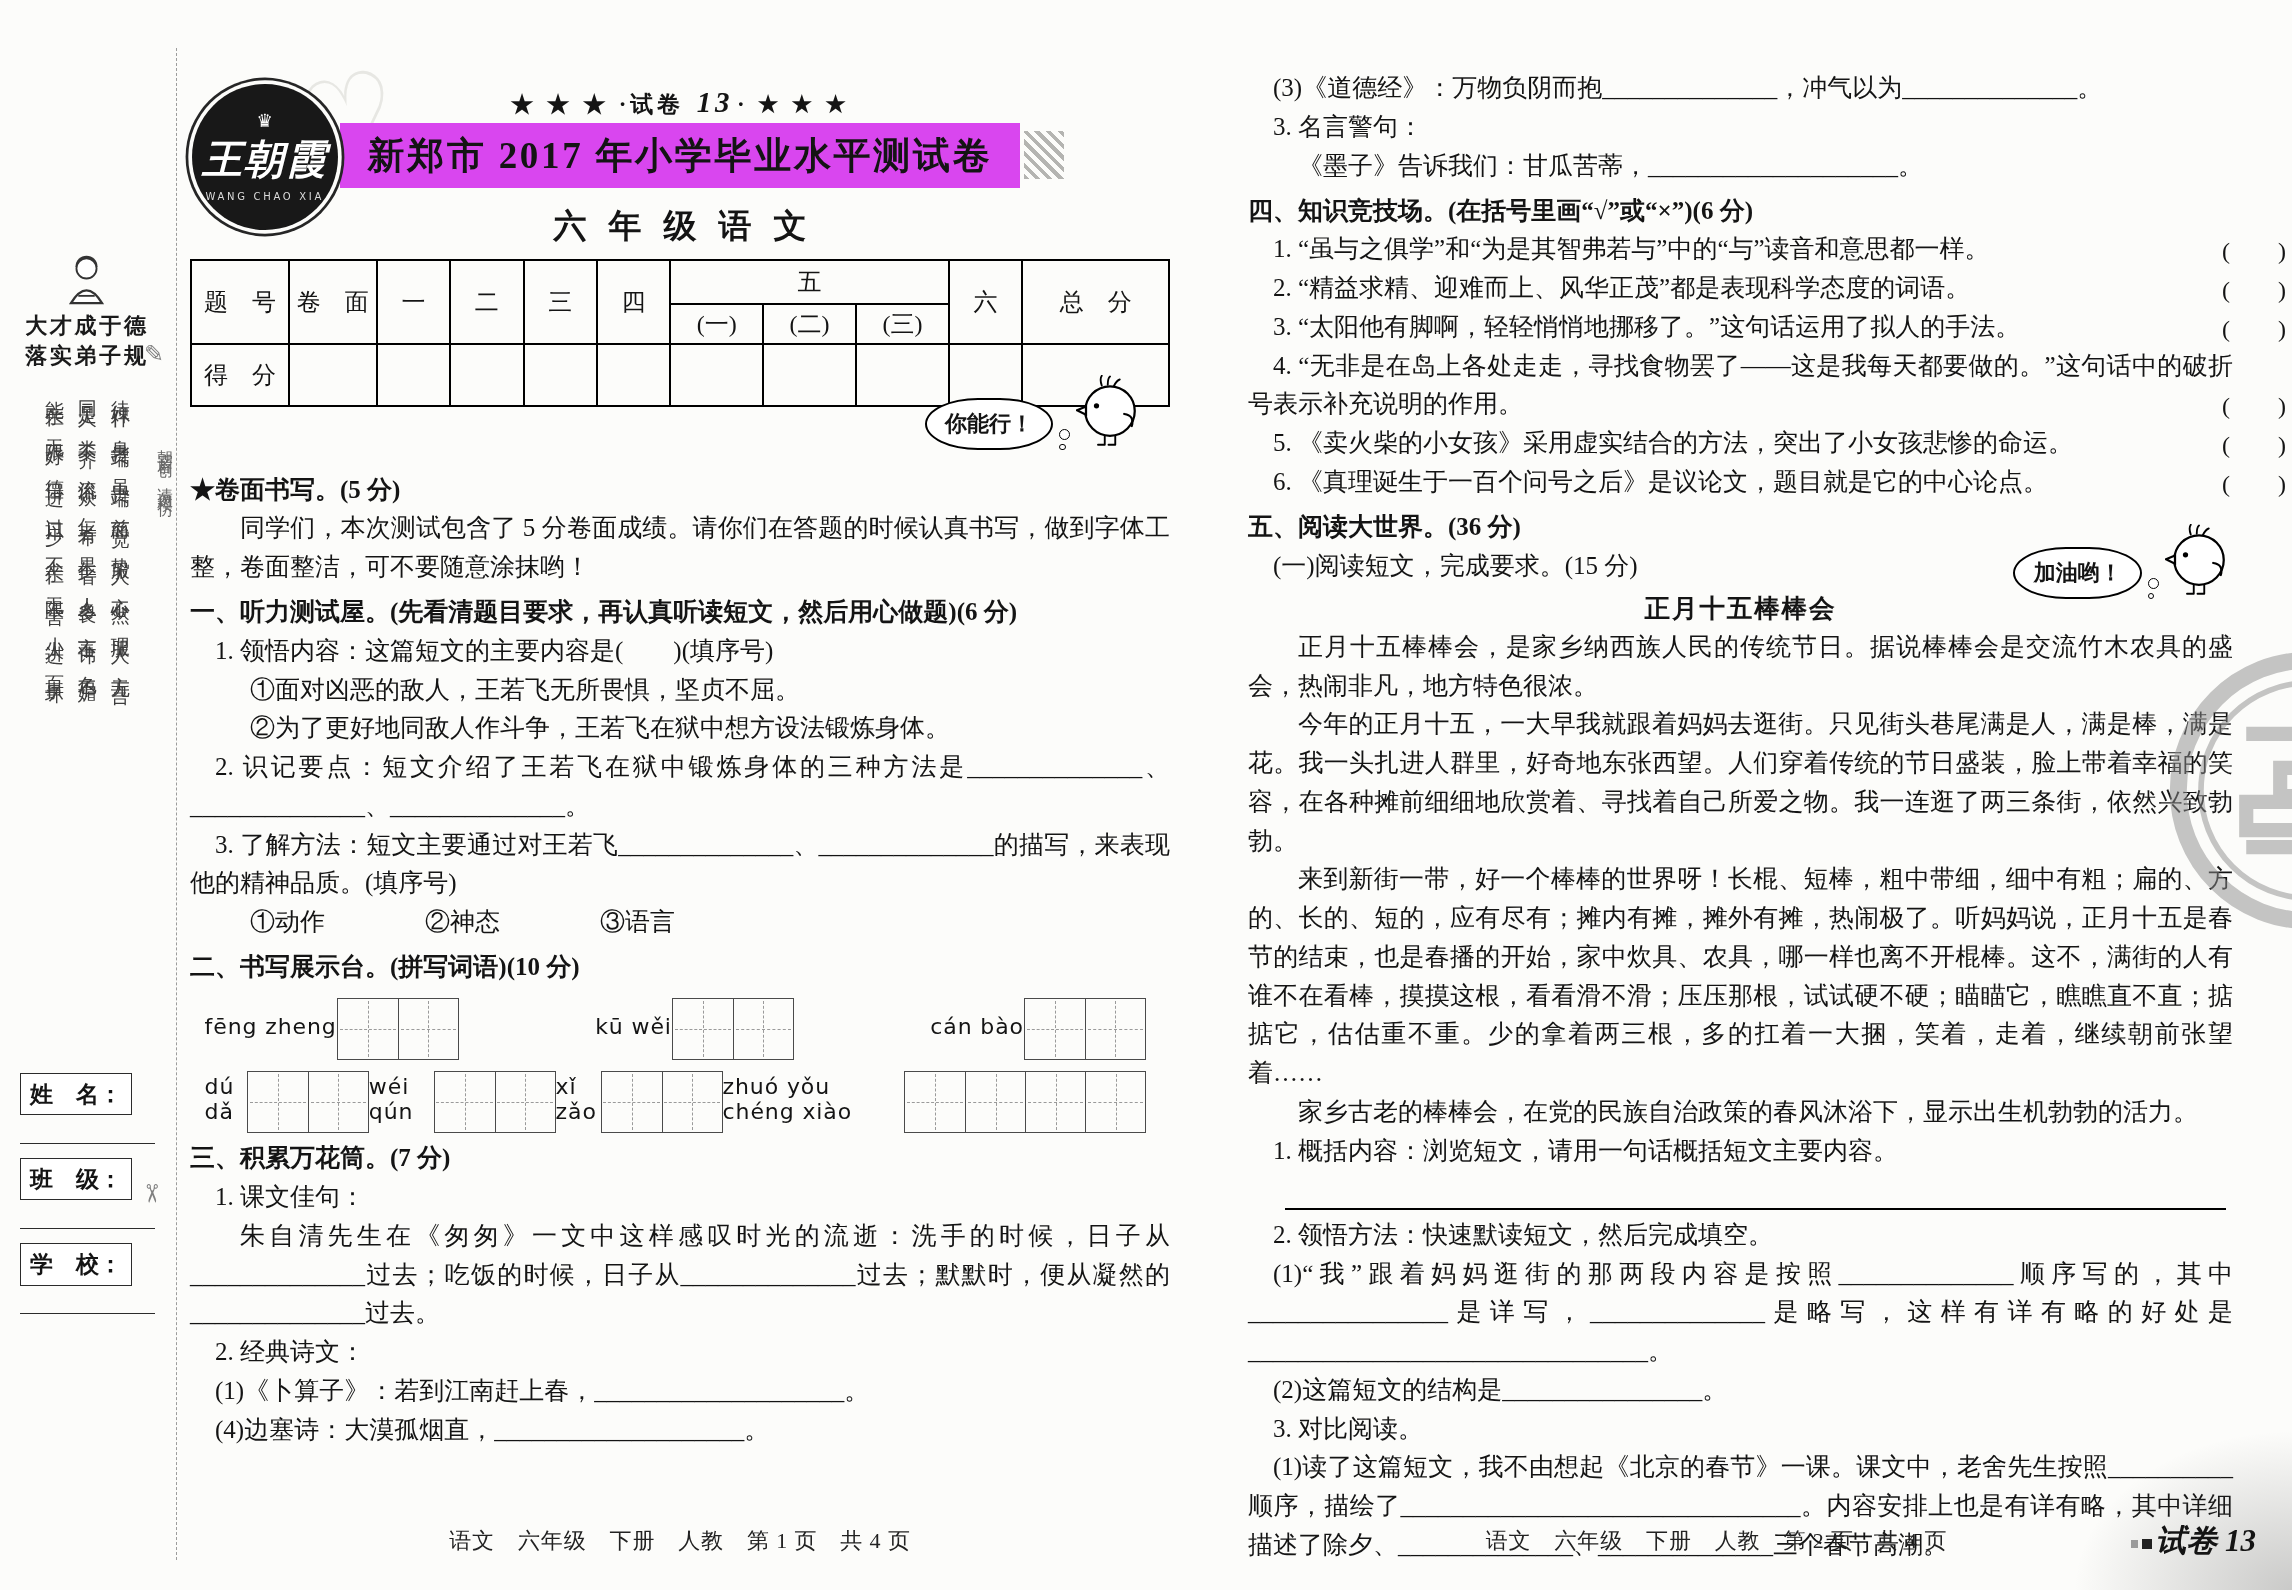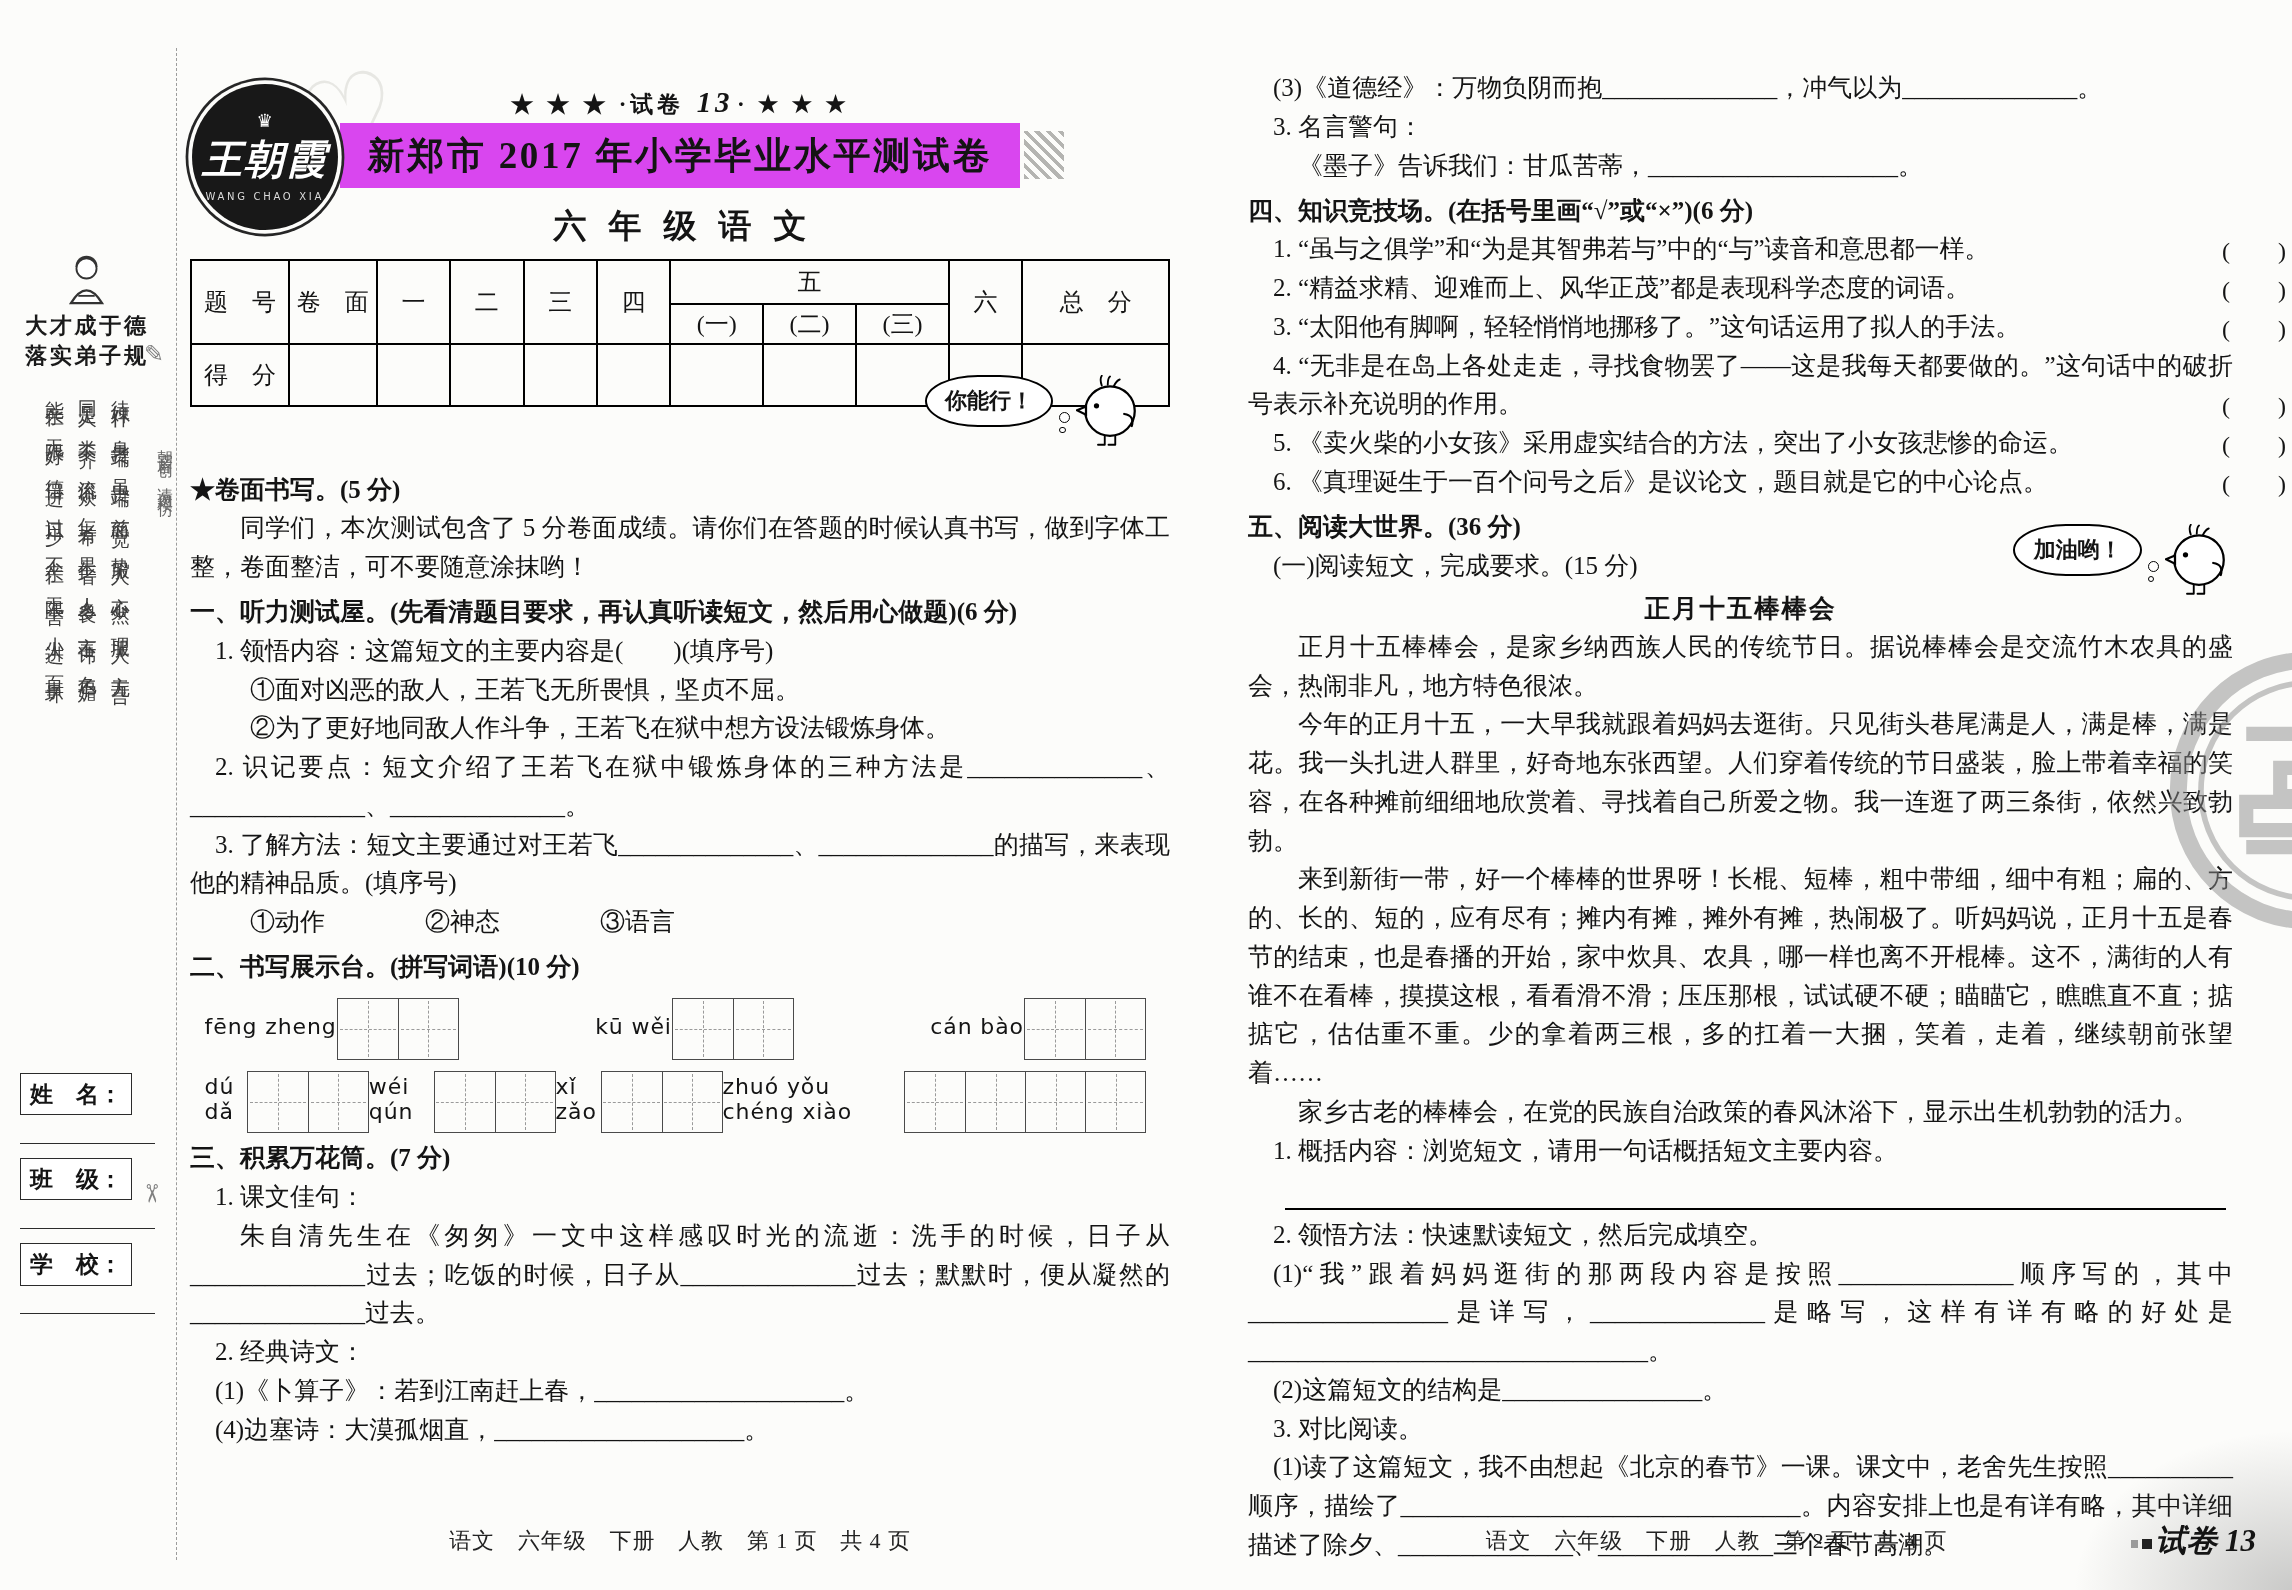--- a/index.html
+++ b/index.html
@@ -46,21 +46,21 @@
 .logo-sub{font-size:10px;letter-spacing:2.7px;color:#dcdcdc;margin-top:4.6px;font-family:"DejaVu Sans",sans-serif}
 
 
 .score-table{width:100%;border-collapse:collapse;table-layout:fixed;margin-top:2px}
 .score-table td{border:2.3px solid #000;text-align:center;font-size:24px;padding:0}
 .score-table tr.r1 td{height:44px}
 .score-table tr.r2 td{height:40px}
 .score-table tr.r3 td{height:62px}
 
 
-.cheer{position:absolute;display:flex;align-items:flex-start;gap:6px;z-index:2}
+.cheer{position:absolute;display:flex;align-items:flex-end;gap:6px;z-index:2}
 .cheer-left{top:291px;right:25.6px}
 .cheer-right{top:455px;right:0}
 .bubble{border:2.3px solid #000;border-radius:48%/58%;padding:9.1px 18.3px;font-size:22px;font-weight:bold;background:#fff;white-space:nowrap}
 .bdots{display:flex;flex-direction:column;gap:3.7px;margin-top:37px}
 .bdot{width:11px;height:11px;border:1.8px solid #000;border-radius:50%;background:#fff}
 .bdot.small{width:6.4px;height:6.4px}
 
 
 .wrow{display:flex;justify-content:space-between;align-items:flex-end;margin:11px 24px 3.7px 14.6px}
 .wgroup{display:inline-flex;flex-direction:row;align-items:center}

